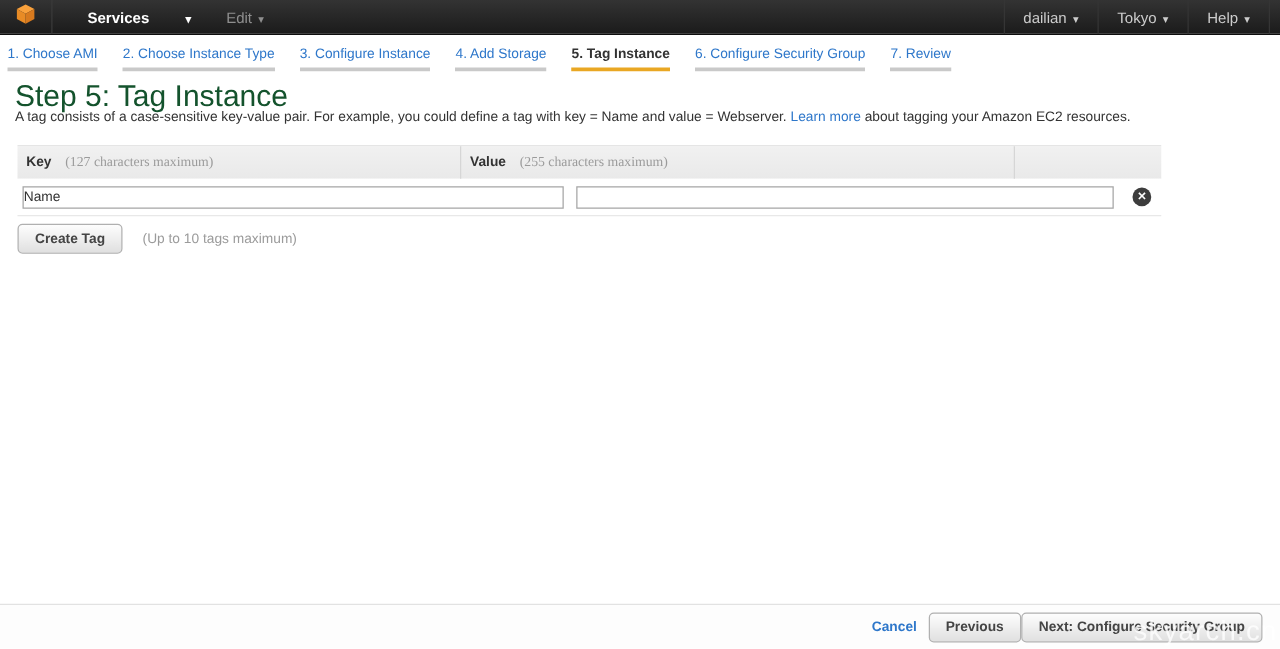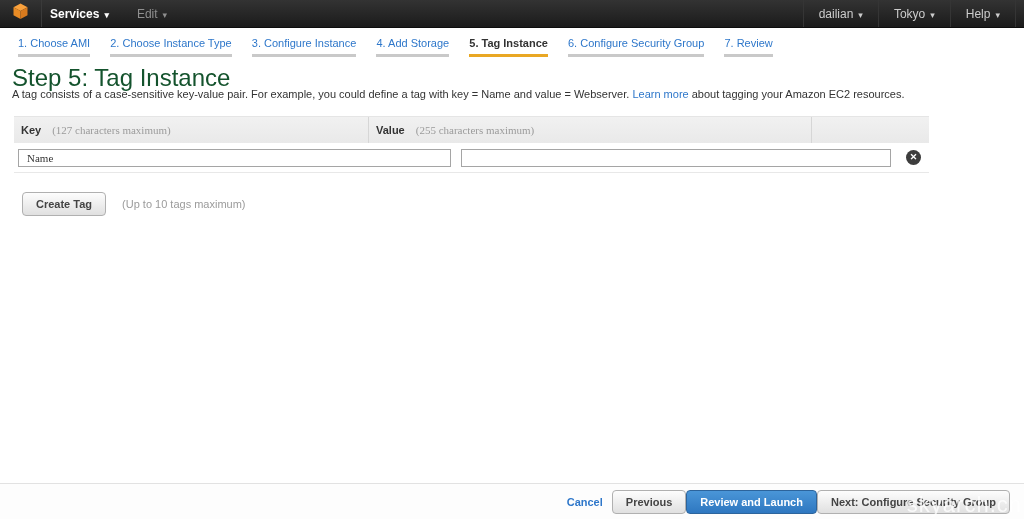--- a/index.html
+++ b/index.html
@@ -17,32 +17,32 @@
     background:linear-gradient(#333333,#1b1b1b);
     display:flex; align-items:stretch;
     border-bottom:1px solid #0d0d0d;
   }
   .logo-box {
     width:42px; display:flex; align-items:center; justify-content:center;
     border-right:1px solid #3a3a3a; cursor:pointer;
   }
   .nav-left { display:flex; align-items:center; }
   .nav-item { display:flex; align-items:center; font-size:12px; cursor:pointer; }
-  .nav-services { margin-left:8px; color:#ffffff; font-weight:bold; }
+  .nav-services { margin-left:28px; color:#ffffff; font-weight:bold;gap:24px; }
   .nav-edit { margin-left:28px; color:#8f8f8f; }
   .caret { font-size:9px; margin-left:5px; position:relative; top:1px; }
   .nav-spacer { flex:1; }
   .nav-right { display:flex; align-items:stretch; }
   .nav-right .nav-item {
     padding:8px 15px; color:#cccccc; border-left:1px solid #353535; font-size:12px;
   }
   .nav-right .nav-item:last-child { border-right:1px solid #353535; margin-right:8px; }
 
   
-  .tabs { position:absolute; top:37px; left:18px; font-size:11px; white-space:nowrap; }
+  .tabs { position:absolute; top:37px; left:6px; font-size:11px; white-space:nowrap; }
   .tab {
     display:inline-block; margin-right:17px; padding-bottom:5px;
     border-bottom:3px solid #c9c9c9; color:#2e77ca; cursor:pointer;
   }
   .tab.active { color:#333333; font-weight:bold; border-bottom-color:#e9a723; }
 
   
   .page-title {
     position:absolute; top:64px; left:12px;
     font-size:24px; font-weight:normal; color:#14532d;
@@ -68,33 +68,33 @@
   .th-hint  { font-size:11px; color:#9b9b9b; margin-left:11px;font-family:Liberation Serif, serif; }
   .trow {
     display:flex; align-items:center; height:30px;
     border-bottom:1px solid #e8e8e8; background:#ffffff;
   }
   .cell-key { width:441px; }
   .cell-value { width:443px; }
   .cell-action { width:31px; display:flex; justify-content:center; }
   .tag-input {
     height:18px; border:1px solid #a5a5a5; background:#ffffff;
-    font-size:11px; color:#333333; padding:0 8px;
-    font-family:Liberation Serif, serif;
+    font-size:11px; color:#333333; padding:0 0;
+    font-family:Liberation Sans, sans-serif;
   }
   .key-input { width:433px; margin-left:4px; }
   .value-input { width:430px; margin-left:6px; }
   .delete-btn {
     width:15px; height:15px; border-radius:50%; background:#3d3d3d;
     color:#ffffff; font-size:9px; line-height:15px; text-align:center;
     font-weight:bold; cursor:pointer; user-select:none;
   }
 
   
-  .create-row { position:absolute; top:192px; left:14px; display:flex; align-items:center;margin-left:8px; }
+  .create-row { position:absolute; top:179px; left:14px; display:flex; align-items:center; }
   .btn {
     font-size:11px; font-weight:bold; color:#444444;
     background:linear-gradient(#fdfdfd,#e0e0e0);
     border:1px solid #b0b0b0; border-radius:4px;
     padding:5px 13px; cursor:pointer;
     font-family:"Liberation Sans", sans-serif;
   }
   .create-hint { font-size:11px; color:#9b9b9b; margin-left:16px; }
 
   
@@ -203,17 +203,16 @@
 </div>
 
 <div class="create-row">
   <button class="btn">Create Tag</button>
   <span class="create-hint">(Up to 10 tags maximum)</span>
 </div>
 
 <div class="footer">
   <span class="cancel-link">Cancel</span>
   <button class="btn">Previous</button>
-  <button class="btn btn-primary">Review and Launch</button>
   <button class="btn">Next: Configure Security Group</button>
 </div>
 
 <div class="watermark">skyarch.cn</div>
 
 </body></html>

